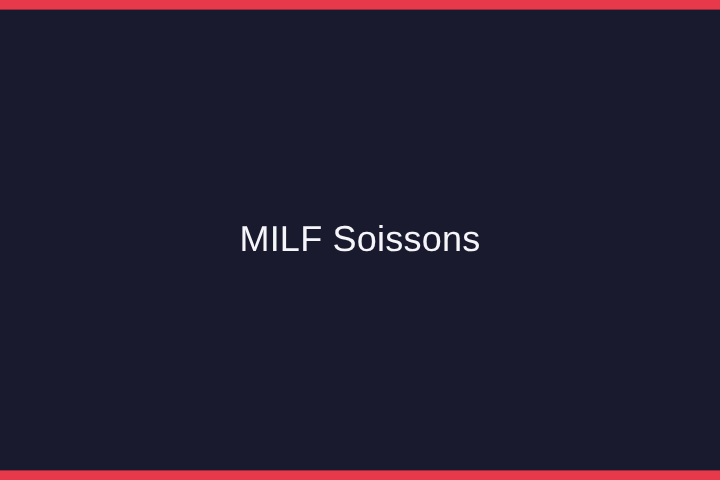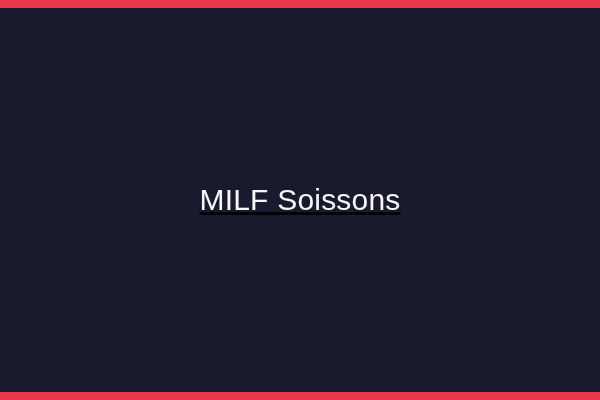--- a/index.html
+++ b/index.html
@@ -31,21 +31,20 @@
     flex: 0 0 8px;
   }
   #card-body {
     flex: 1 1 auto;
     display: flex;
     align-items: center;
     justify-content: center;
     text-align: right;
     padding: 0 26px;
     box-sizing: border-box;
-    text-decoration: underline;
   }
   #placeholder-title {
     color: #f5f5fa;
     font-family: "Liberation Sans", sans-serif;
     font-size: 30px;
     font-weight: 400;
     line-height: 1.2;
     letter-spacing: 0.2px;
     white-space: nowrap;
   }

